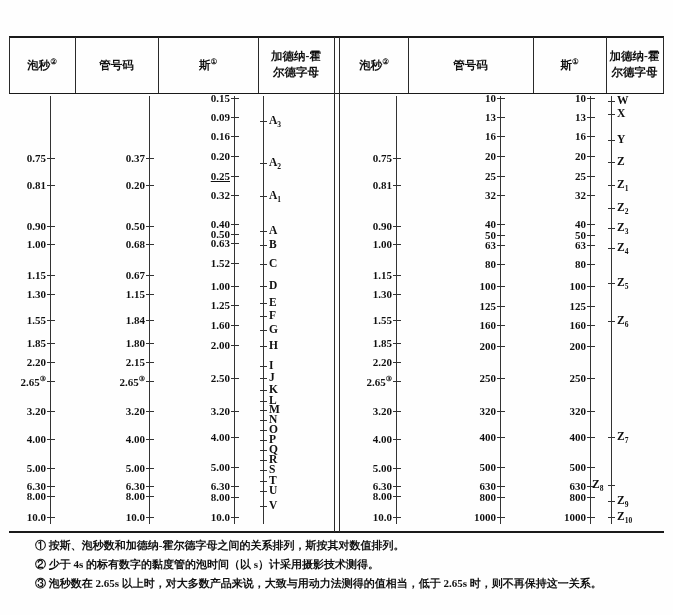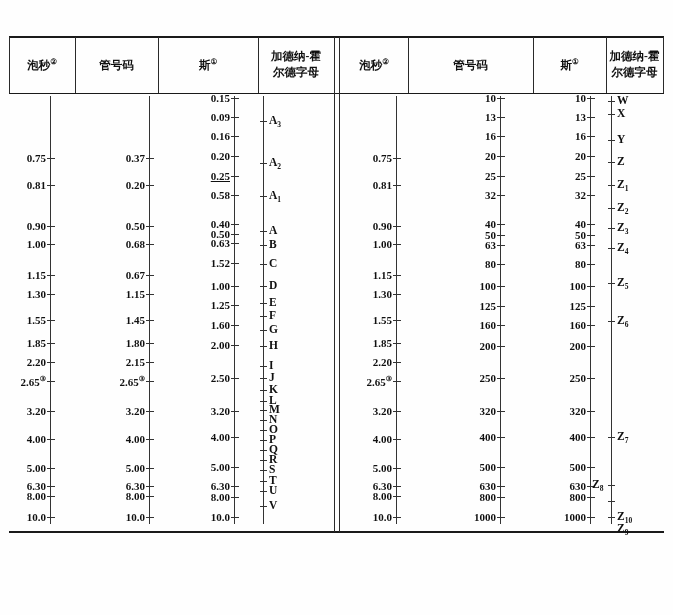--- a/index.html
+++ b/index.html
@@ -143,21 +143,21 @@
       <div class="tlabel" style="left: 99px; width: 46px; top: 180px;">0.20</div>
       <div class="tick" style="left: 146px; top: 226px; width: 8px;"></div>
       <div class="tlabel" style="left: 99px; width: 46px; top: 221px;">0.50</div>
       <div class="tick" style="left: 146px; top: 244px; width: 8px;"></div>
       <div class="tlabel" style="left: 99px; width: 46px; top: 239px;">0.68</div>
       <div class="tick" style="left: 146px; top: 275px; width: 8px;"></div>
       <div class="tlabel" style="left: 99px; width: 46px; top: 270px;">0.67</div>
       <div class="tick" style="left: 146px; top: 294px; width: 8px;"></div>
       <div class="tlabel" style="left: 99px; width: 46px; top: 289px;">1.15</div>
       <div class="tick" style="left: 146px; top: 320px; width: 8px;"></div>
-      <div class="tlabel" style="left: 99px; width: 46px; top: 315px;">1.45</div>
+      <div class="tlabel" style="left: 99px; width: 46px; top: 315px;">1.84</div>
       <div class="tick" style="left: 146px; top: 343px; width: 8px;"></div>
       <div class="tlabel" style="left: 99px; width: 46px; top: 338px;">1.80</div>
       <div class="tick" style="left: 146px; top: 362px; width: 8px;"></div>
       <div class="tlabel" style="left: 99px; width: 46px; top: 357px;">2.15</div>
       <div class="tick" style="left: 146px; top: 381px; width: 8px;"></div>
       <div class="tlabel" style="left: 99px; width: 46px; top: 376px;">2.65<span class="sup">③</span></div>
       <div class="tick" style="left: 146px; top: 411px; width: 8px;"></div>
       <div class="tlabel" style="left: 99px; width: 46px; top: 406px;">3.20</div>
       <div class="tick" style="left: 146px; top: 439px; width: 8px;"></div>
       <div class="tlabel" style="left: 99px; width: 46px; top: 434px;">4.00</div>
@@ -174,21 +174,21 @@
       <div class="tlabel" style="left: 184px; width: 46px; top: 93px;">0.15</div>
       <div class="tick" style="left: 231px; top: 117px; width: 8px;"></div>
       <div class="tlabel" style="left: 184px; width: 46px; top: 112px;">0.09</div>
       <div class="tick" style="left: 231px; top: 136px; width: 8px;"></div>
       <div class="tlabel" style="left: 184px; width: 46px; top: 131px;">0.16</div>
       <div class="tick" style="left: 231px; top: 156px; width: 8px;"></div>
       <div class="tlabel" style="left: 184px; width: 46px; top: 151px;">0.20</div>
       <div class="tick" style="left: 231px; top: 176px; width: 8px;"></div>
       <div class="tlabel" style="left: 184px; width: 46px; top: 171px; text-decoration: underline;">0.25</div>
       <div class="tick" style="left: 231px; top: 195px; width: 8px;"></div>
-      <div class="tlabel" style="left: 184px; width: 46px; top: 190px;">0.58</div>
+      <div class="tlabel" style="left: 184px; width: 46px; top: 190px;">0.32</div>
       <div class="tick" style="left: 231px; top: 224px; width: 8px;"></div>
       <div class="tlabel" style="left: 184px; width: 46px; top: 219px;">0.40</div>
       <div class="tick" style="left: 231px; top: 234px; width: 8px;"></div>
       <div class="tlabel" style="left: 184px; width: 46px; top: 229px;">0.50</div>
       <div class="tick" style="left: 231px; top: 243px; width: 8px;"></div>
       <div class="tlabel" style="left: 184px; width: 46px; top: 238px;">0.63</div>
       <div class="tick" style="left: 231px; top: 263px; width: 8px;"></div>
       <div class="tlabel" style="left: 184px; width: 46px; top: 258px;">1.52</div>
       <div class="tick" style="left: 231px; top: 286px; width: 8px;"></div>
       <div class="tlabel" style="left: 184px; width: 46px; top: 281px;">1.00</div>
@@ -401,19 +401,24 @@
       <div class="letter" style="left: 617px; top: 242px;">Z<sub>4</sub></div>
       <div class="tick" style="left: 608px; top: 283px; width: 7px;"></div>
       <div class="letter" style="left: 617px; top: 277px;">Z<sub>5</sub></div>
       <div class="tick" style="left: 608px; top: 321px; width: 7px;"></div>
       <div class="letter" style="left: 617px; top: 315px;">Z<sub>6</sub></div>
       <div class="tick" style="left: 608px; top: 437px; width: 7px;"></div>
       <div class="letter" style="left: 617px; top: 431px;">Z<sub>7</sub></div>
       <div class="tick" style="left: 608px; top: 485px; width: 7px;"></div>
       <div class="letter" style="left: 592px; top: 479px;">Z<sub>8</sub></div>
       <div class="tick" style="left: 608px; top: 501px; width: 7px;"></div>
-      <div class="letter" style="left: 617px; top: 523px; font-family: Liberation Serif, serif;">Z<sub>9</sub></div>
+      <div class="letter" style="left: 617px; top: 495px; font-family: Liberation Serif, serif;">Z<sub>9</sub></div>
       <div class="tick" style="left: 608px; top: 517px; width: 7px;"></div>
       <div class="letter" style="left: 617px; top: 511px;">Z<sub>10</sub></div>
     </div>
 
+  <div class="notes">
+    <p class="note">① 按斯、泡秒数和加德纳-霍尔德字母之间的关系排列，斯按其对数值排列。</p>
+    <p class="note">② 少于 4s 的标有数字的黏度管的泡时间（以 s）计采用摄影技术测得。</p>
+    <p class="note wrap">③ 泡秒数在 2.65s 以上时，对大多数产品来说，大致与用动力法测得的值相当，低于 2.65s 时，则不再保持这一关系。</p>
+  </div>
 
 </div>
 
 </body></html>

